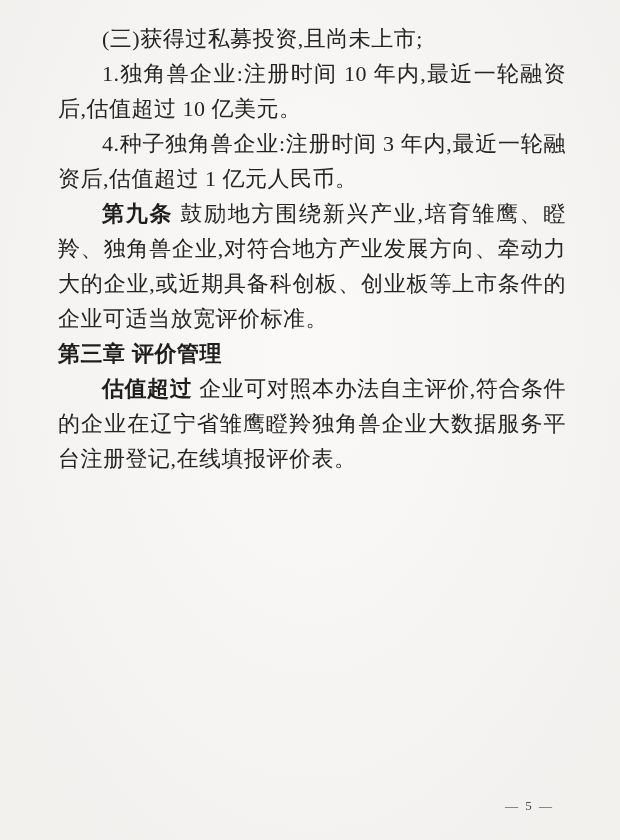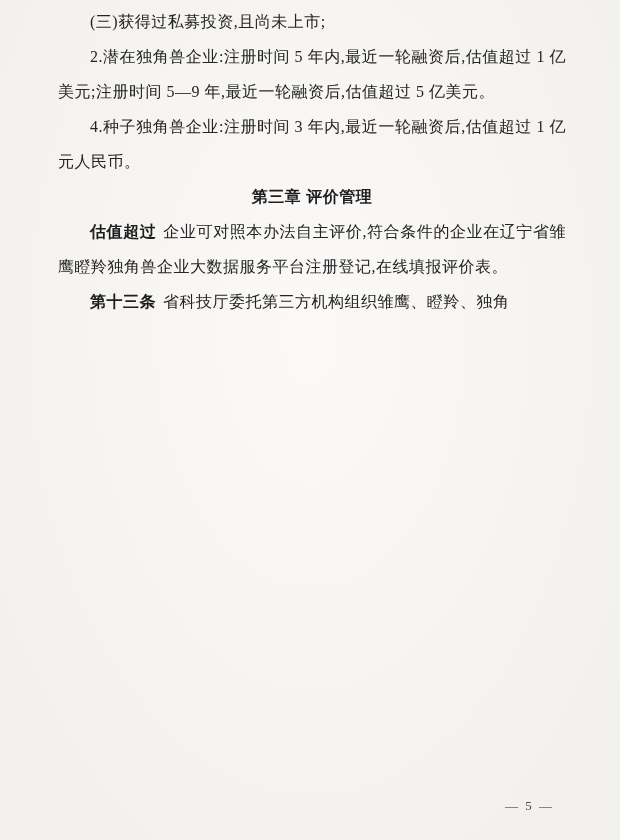--- a/index.html
+++ b/index.html
@@ -17,37 +17,37 @@
     width: 620px;
     height: 840px;
     background:
       radial-gradient(ellipse at 50% 40%, rgba(255,255,255,0.5), rgba(0,0,0,0.015) 90%),
       #f6f4f1;
     overflow: hidden;
   }
   .content {
     position: absolute;
     left: 58px;
-    top: 4px;
+    top: 21px;
     width: 508px;
-    font-size: 16px;
+    font-size: 22px;
     line-height: 35px;
     letter-spacing: 0.5px;
     text-align: justify;
     color: #242424;
   }
   .content p {
     margin: 0;
     padding: 0;
   }
   p.body {
     text-indent: 2em;
   }
   p.chapter-heading {
-    text-align: center;
+    text-align: left;
     text-indent: 0;
     font-weight: bold;
     font-family: "Liberation Sans", "DejaVu Sans", sans-serif;
     color: #1e1e1e;
   }
   .lead {
     font-family: "Liberation Sans", "DejaVu Sans", sans-serif;
     font-weight: bold;
     color: #1e1e1e;
     margin-right: 7px;
@@ -60,20 +60,20 @@
     letter-spacing: 2px;
     color: #4b4b4b;
   }
 </style>
 </head>
 <body>
 
 <div class="page" style="background-color: rgb(246, 244, 241);">
   <main class="content" style="color: rgb(36, 36, 36);">
       <p class="body">(三)获得过私募投资,且尚未上市;</p>
-      <p class="body">2.潜在独角兽企业:注册时间 5 年内,最近一轮融资后,估值超过 1 亿美元;注册时间 5—9 年,最近一轮融资后,估值超过 5 亿美元。</p>
+      <p class="body">1.独角兽企业:注册时间 10 年内,最近一轮融资后,估值超过 10 亿美元。</p>
       <p class="body">4.种子独角兽企业:注册时间 3 年内,最近一轮融资后,估值超过 1 亿元人民币。</p>
+      <p class="body"><b class="lead">第九条</b>鼓励地方围绕新兴产业,培育雏鹰、瞪羚、独角兽企业,对符合地方产业发展方向、牵动力大的企业,或近期具备科创板、创业板等上市条件的企业可适当放宽评价标准。</p>
       <p class="chapter-heading">第三章 评价管理</p>
       <p class="body"><b class="lead">估值超过</b>企业可对照本办法自主评价,符合条件的企业在辽宁省雏鹰瞪羚独角兽企业大数据服务平台注册登记,在线填报评价表。</p>
-      <p class="body"><b class="lead">第十三条</b>省科技厅委托第三方机构组织雏鹰、瞪羚、独角</p>
     </main>
   <div class="page-number">— 5 —</div>
 </div>
 
 </body></html>

